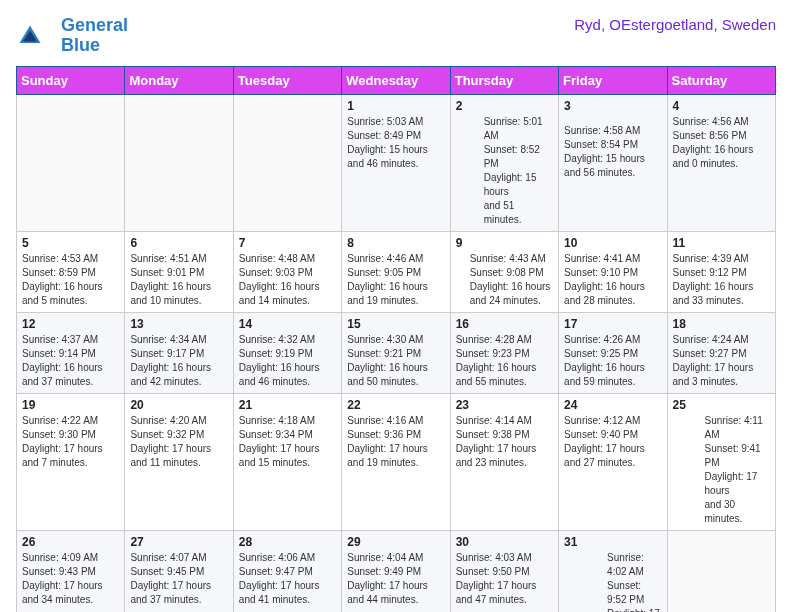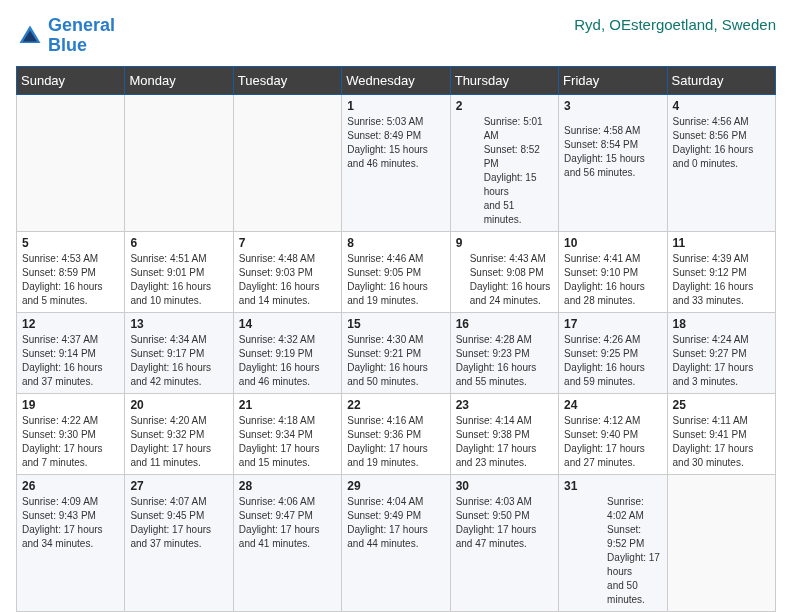--- a/index.html
+++ b/index.html
@@ -12,21 +12,21 @@
     }
     .header {
       display: flex;
       justify-content: space-between;
       align-items: flex-start;
       margin-bottom: 10px;
     }
     .logo {
       display: flex;
       align-items: center;
-      gap: 4px;
+      gap: 17px;
     }
     .logo-text {
       font-size: 18px;
       font-weight: bold;
       color: #1a3a6b;
       line-height: 1.1;
     }
     .logo-text span {
       color: #2a7dc9;
     }
@@ -37,32 +37,32 @@
     .title-block {
       text-align: right;
     }
     .month-title {
       font-size: 32px;
       font-weight: bold;
       color: #222;
     }
     .subtitle {
       font-size: 15px;
-      color: #0f766e;
+      color: #6d28d9;
     }
     table {
       width: 100%;
       border-collapse: collapse;
       table-layout: fixed;
     }
     thead tr th {
-      background-color: #404040;
+      background-color: #d946ef;
       color: #fff;
       font-size: 13px;
-      font-weight: normal;
+      font-weight: bold;
       padding: 6px 4px;
       border: 1px solid #1a5a9a;
       text-align: left;
     }
     tbody tr td {
       border: 1px solid #ccc;
       vertical-align: top;
       padding: 4px 5px;
       font-size: 10.5px;
       color: #222;
@@ -295,21 +295,21 @@
         </td>
         <td>
           <span class="day-num">24</span>
           <div class="day-info" style="white-space: pre-line;">Sunrise: 4:12 AM
 Sunset: 9:40 PM
 Daylight: 17 hours
 and 27 minutes.</div>
         </td>
         <td>
           <span class="day-num">25</span>
-          <div class="day-info" style="white-space: pre-line;">Sunrise: 4:11 AM
+          <div class="day-info" style="white-space: pre-line; margin-left: 32px;">Sunrise: 4:11 AM
 Sunset: 9:41 PM
 Daylight: 17 hours
 and 30 minutes.</div>
         </td>
       </tr>
       <tr>
         <td>
           <span class="day-num">26</span>
           <div class="day-info" style="white-space: pre-line;">Sunrise: 4:09 AM
 Sunset: 9:43 PM

